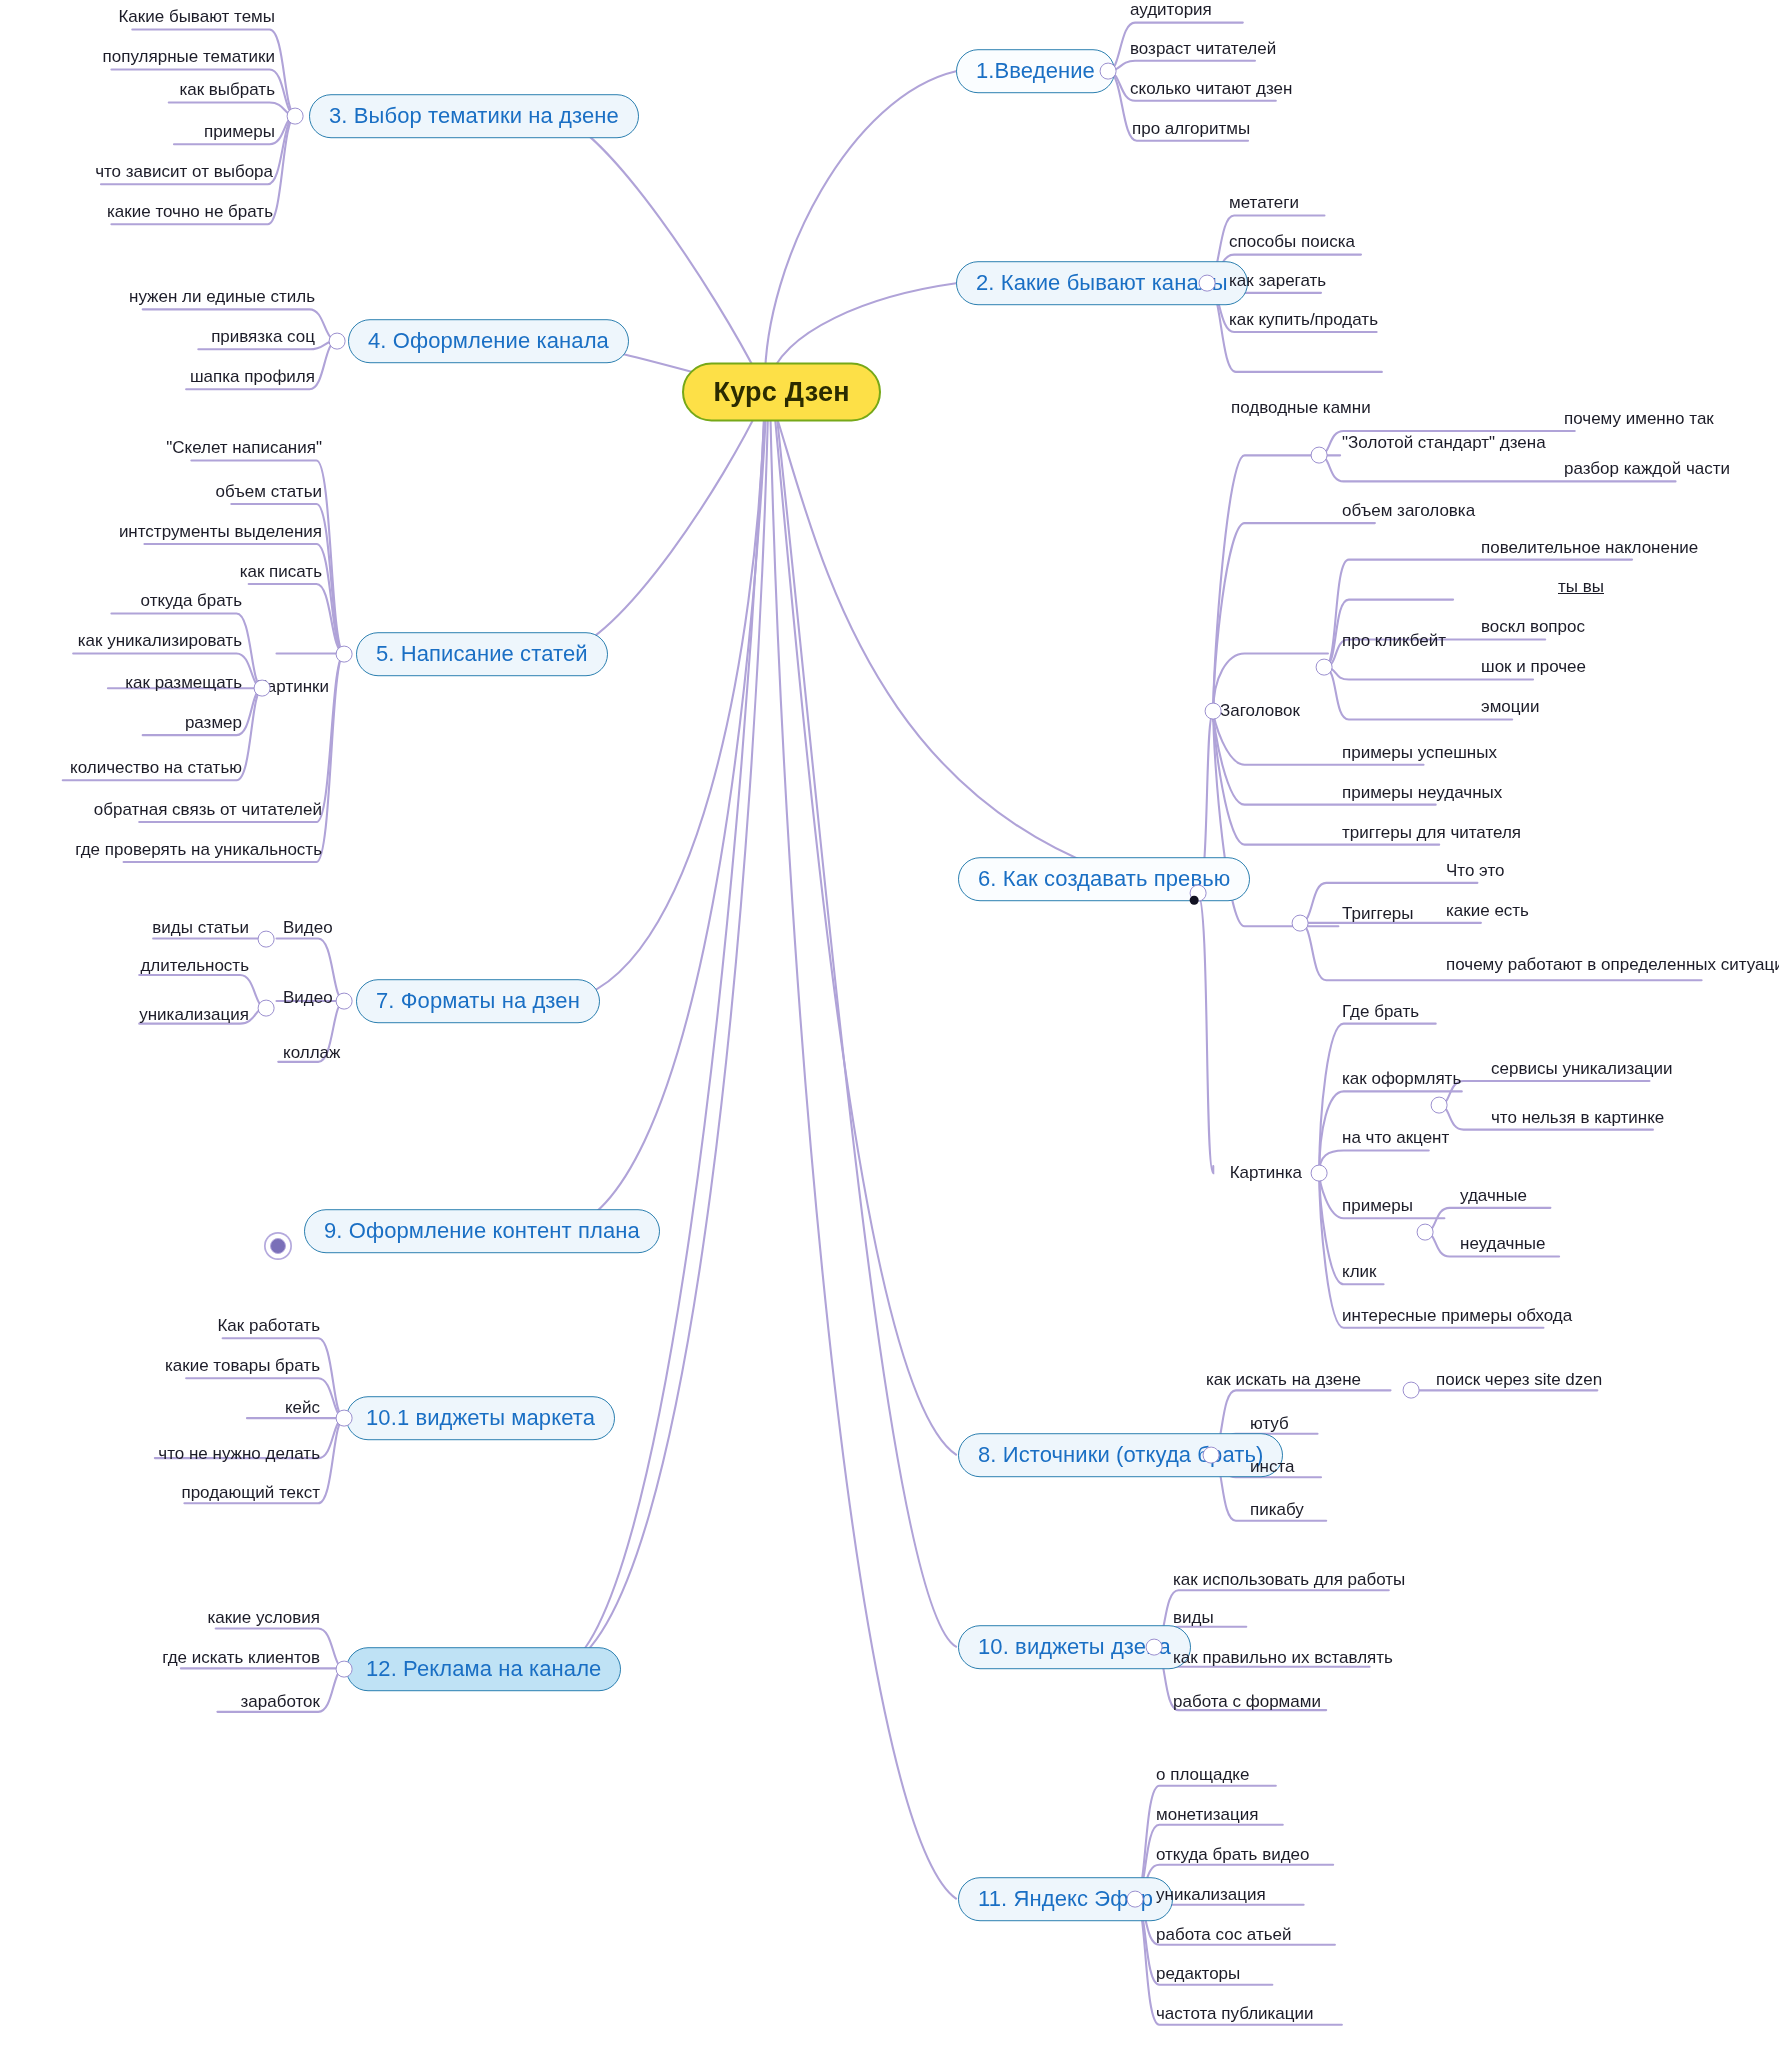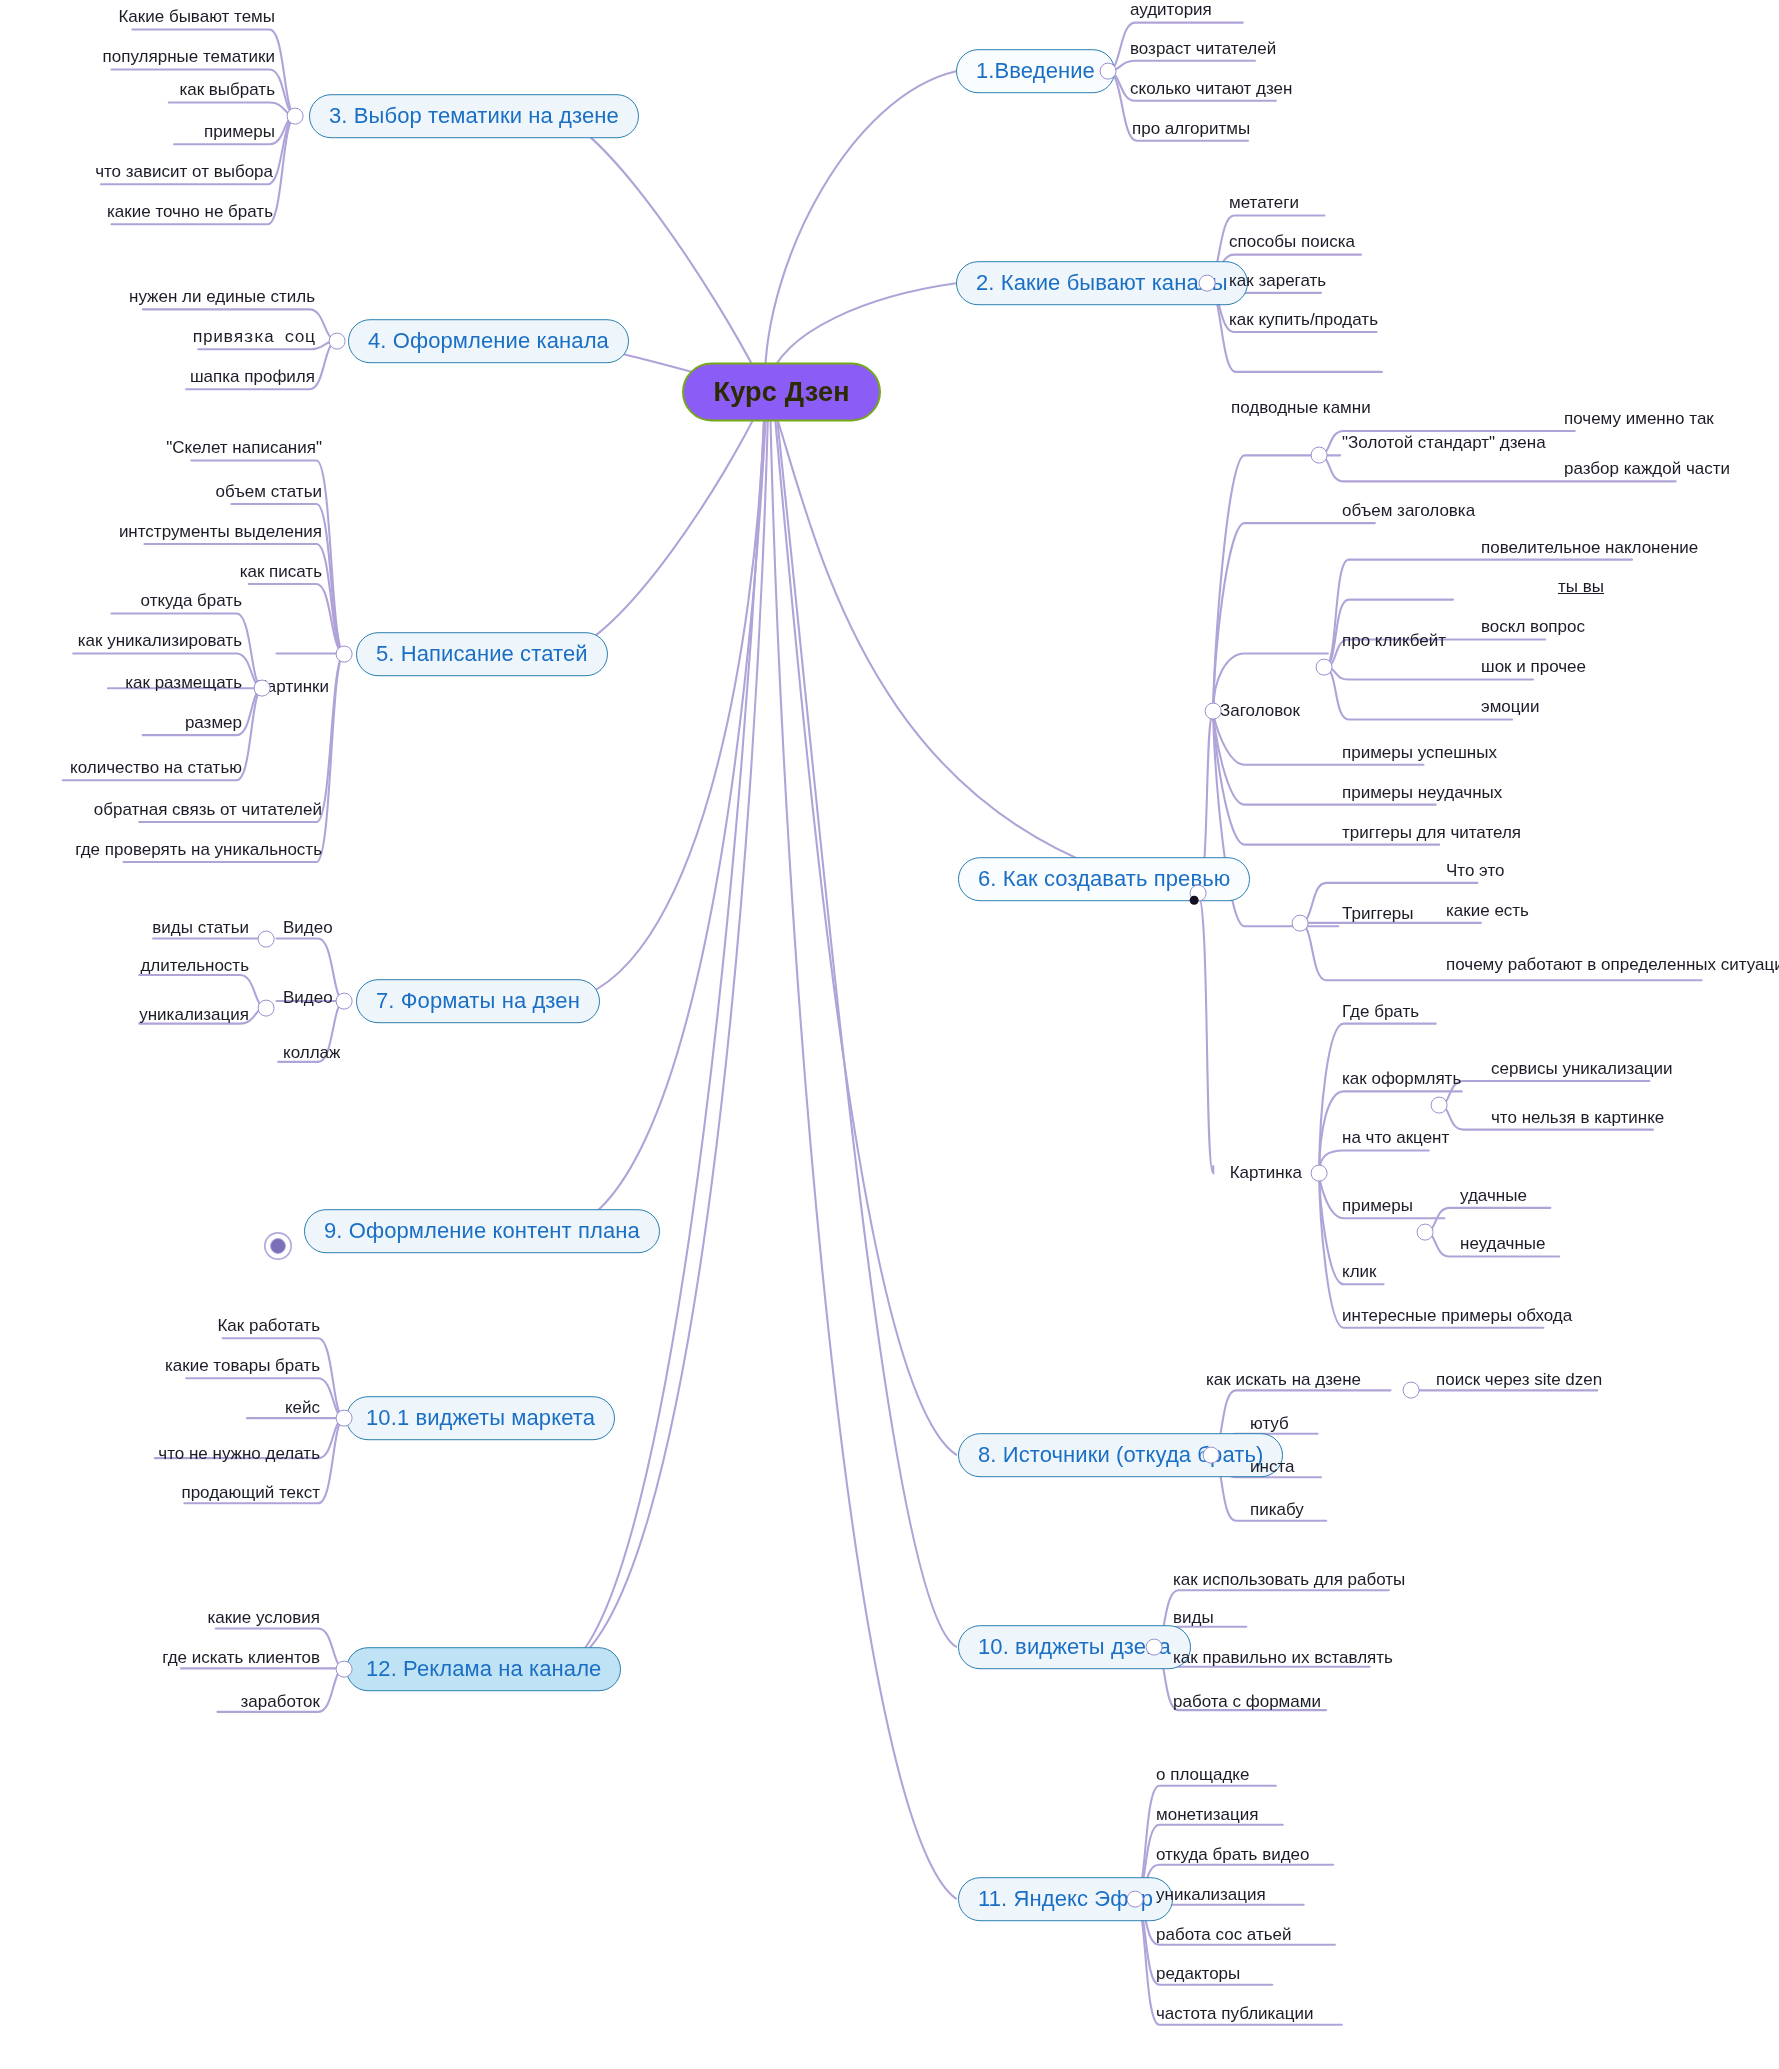--- a/index.html
+++ b/index.html
@@ -8,21 +8,21 @@
     width:1780px;height:2069px;position:relative;overflow:hidden;
     -webkit-font-smoothing:antialiased;
   }
   #stage{position:absolute;left:0;top:0;width:1780px;height:2069px;}
   #wires{position:absolute;left:0;top:0;width:1780px;height:2069px;pointer-events:none;}
 
   
   .node{position:absolute;transform:translateY(-50%);white-space:nowrap;}
 
   .root{
-    border:2.6px solid #76a818;border-radius:29.5px;background:#8b5cf6;
+    border:2.6px solid #76a818;border-radius:29.5px;background:#fde047;
     color:#2b2b00;font-weight:bold;font-size:27px;
     padding:12px 29.5px;letter-spacing:0.2px;
   }
 
   .topic{
     border:1.7px solid #2b7fb0;border-radius:22.6px;
     background:#eef6fc;color:#1a6fc4;
     font-size:22px;padding:7.8px 19px;letter-spacing:0.1px;
   }
   .topic.filled{background:#bfe2f5;}
@@ -210,21 +210,21 @@
 
   <div class="node leaf ra" style="left:275px;top:17.4px;">Какие бывают темы</div>
   <div class="node leaf ra" style="left:275px;top:57px;">популярные тематики</div>
   <div class="node leaf ra" style="left:275px;top:90px;">как выбрать</div>
   <div class="node leaf ra" style="left:275px;top:132px;">примеры</div>
   <div class="node leaf ra" style="left:273px;top:172px;">что зависит от выбора</div>
   <div class="node leaf ra" style="left:273px;top:212px;">какие точно не брать</div>
   <div class="dot open" style="left:295px;top:116px;"></div>
 
   <div class="node leaf ra" style="left:315px;top:297px;">нужен ли единые стиль</div>
-  <div class="node leaf ra" style="left:315px;top:337px;font-family:Liberation Mono, monospace;">привязка соц</div>
+  <div class="node leaf ra" style="left:315px;top:337px;">привязка соц</div>
   <div class="node leaf ra" style="left:315px;top:377px;">шапка профиля</div>
   <div class="dot open" style="left:337px;top:341px;"></div>
 
   <div class="node leaf ra" style="left:322px;top:448px;">"Скелет написания"</div>
   <div class="node leaf ra" style="left:322px;top:492px;">объем статьи</div>
   <div class="node leaf ra" style="left:322px;top:532px;">интструменты выделения</div>
   <div class="node leaf ra" style="left:322px;top:572px;">как писать</div>
   <div class="node leaf ra" style="left:329px;top:687px;">Картинки</div>
   <div class="node leaf ra" style="left:322px;top:810px;">обратная связь от читателей</div>
   <div class="node leaf ra" style="left:322px;top:850px;">где проверять на уникальность</div>

